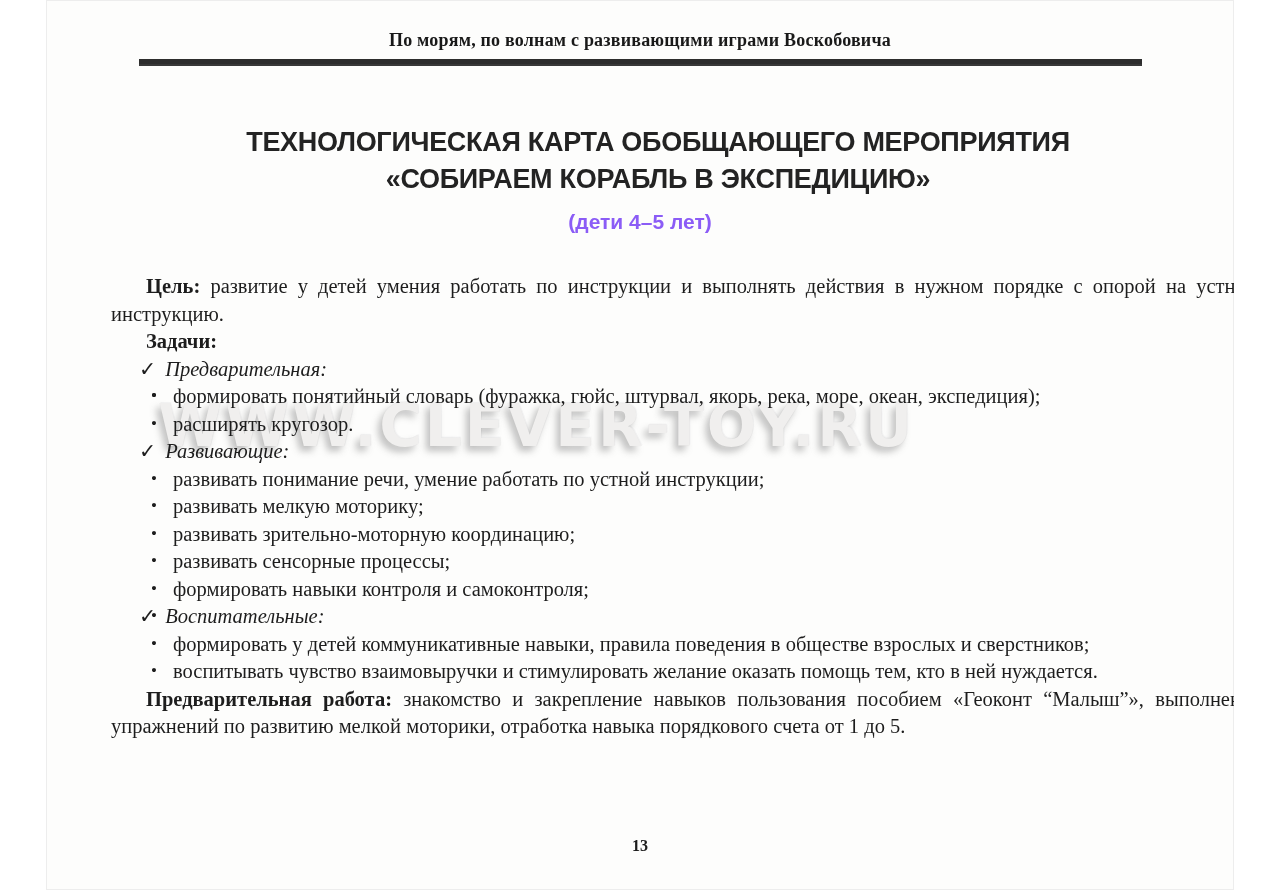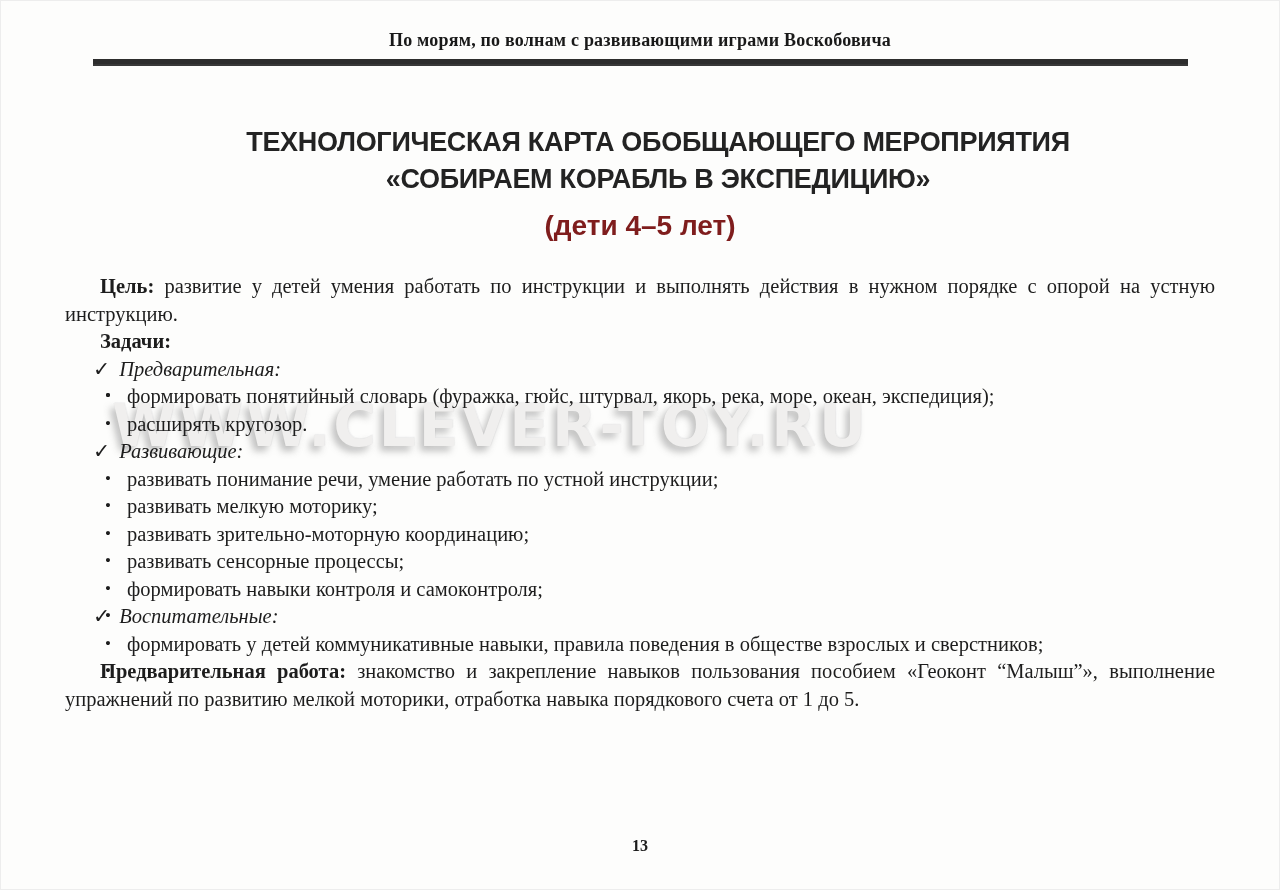--- a/index.html
+++ b/index.html
@@ -1,19 +1,19 @@
 <!DOCTYPE html>
 <html lang="ru"><head>
 <meta charset="utf-8">
 <style>
   * { margin: 0; padding: 0; box-sizing: border-box; }
   html, body { background: #ffffff; }
   .page {
     position: relative;
-    width: 1280px;
+    width: 1188px;
     height: 890px;
     margin: 0 auto;
     background: #fdfdfc;
     box-shadow: inset 0 0 0 1px #ededed;
     overflow: hidden;
     font-family: "Liberation Serif", serif;
     color: #1e1e1e;
     text-decoration: underline;
   }
 
@@ -47,22 +47,22 @@
     color: #232323;
     letter-spacing: -0.3px;
     margin-left: 36px;
   }
   .subtitle {
     position: absolute;
     top: 210px; left: 0; right: 0;
     text-align: center;
     font-family: "Liberation Sans", sans-serif;
     font-weight: bold;
-    font-size: 28px;
-    color: #7f1d1d;
+    font-size: 21px;
+    color: #8b5cf6;
   }
 
   
   .watermark {
     position: absolute;
     top: 392px;
     left: 112px;
     font-family: "DejaVu Sans", sans-serif;
     font-weight: bold;
     font-size: 58px;
@@ -138,21 +138,21 @@
     <div class="group-head"><span class="check">✓</span><span>Развивающие:</span></div>
     <div class="item"><span class="bullet">•</span><span>развивать понимание речи, умение работать по устной инструкции;</span></div>
     <div class="item"><span class="bullet">•</span><span>развивать мелкую моторику;</span></div>
     <div class="item"><span class="bullet">•</span><span>развивать зрительно-моторную координацию;</span></div>
     <div class="item"><span class="bullet">•</span><span>развивать сенсорные процессы;</span></div>
     <div class="item"><span class="bullet">•</span><span>формировать навыки контроля и самоконтроля;</span></div>
     <div class="item"><span class="bullet">•</span></div>
 
     <div class="group-head"><span class="check">✓</span><span>Воспитательные:</span></div>
     <div class="item"><span class="bullet">•</span><span>формировать у детей коммуникативные навыки, правила поведения в обществе взрослых и сверстников;</span></div>
-    <div class="item"><span class="bullet">•</span></div>
+    <div class="item"><span class="bullet">•</span><span>воспитывать чувство взаимовыручки и стимулировать желание оказать помощь тем, кто в ней нуждается.</span></div>
 
     <p class="para indent"><span class="bold">Предварительная работа:</span> <span>знакомство и закрепление навыков пользования пособием «Геоконт “Малыш”», выполнение упражнений по развитию мелкой моторики, отработка навыка порядкового счета от 1 до 5.</span></p>
 
   </div>
 
   <div class="page-number">13</div>
 
 </div>
 
 </body></html>

